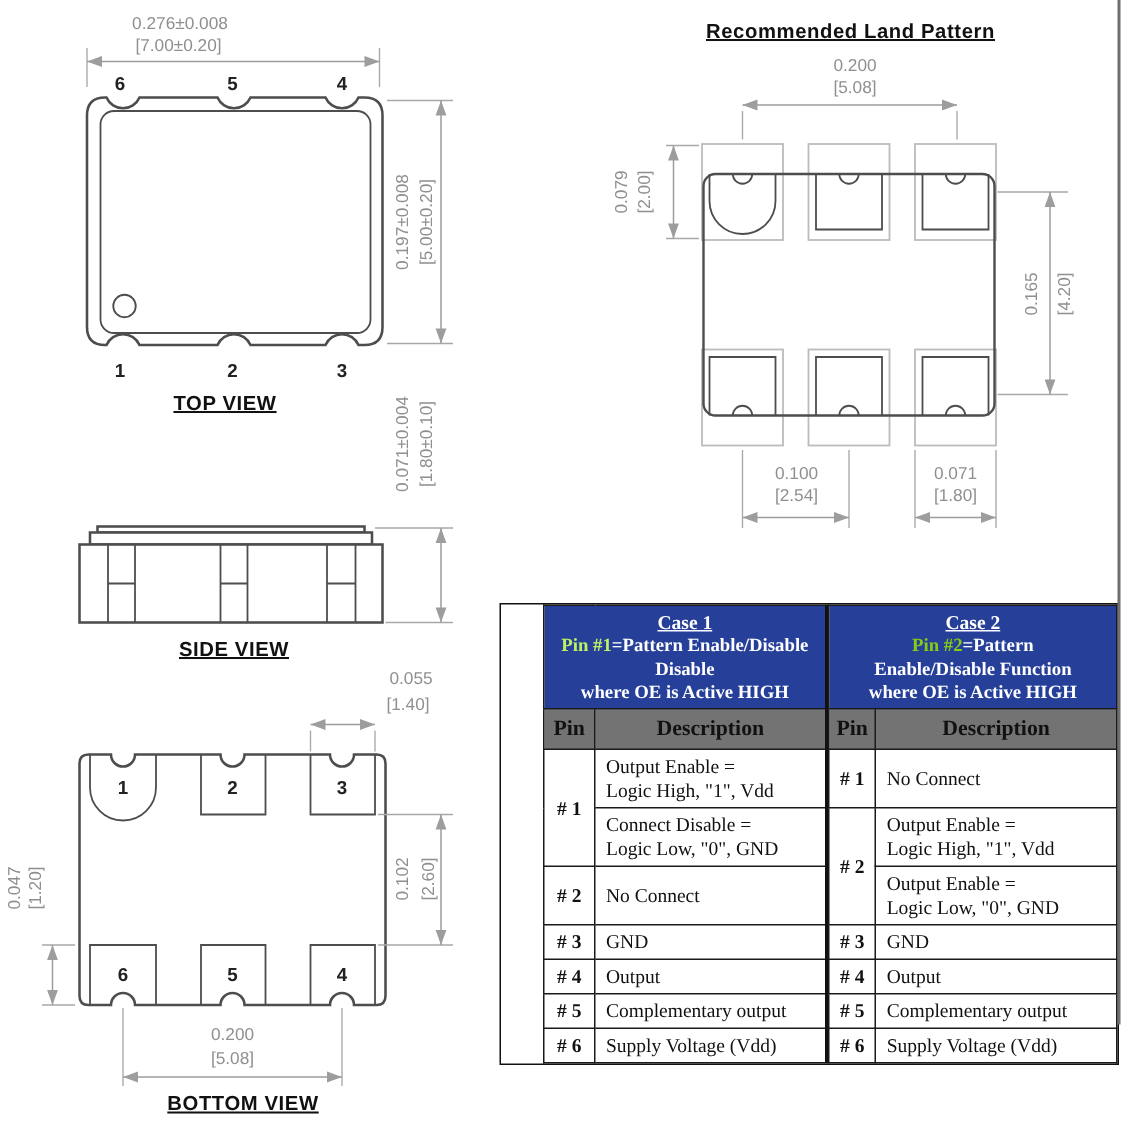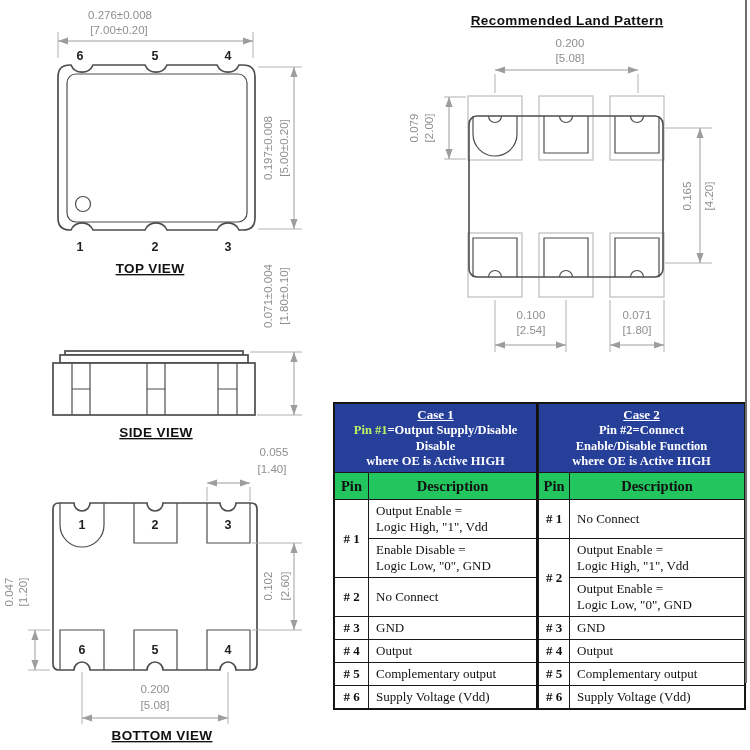--- a/index.html
+++ b/index.html
@@ -15,28 +15,28 @@
   .thin{stroke:#4d4d4d;stroke-width:1.2;fill:none;}
   .gray{stroke:#bcbcbc;stroke-width:1.2;fill:none;}
   .pin-num{font-family:"Liberation Sans",sans-serif;font-weight:bold;font-size:12.5px;fill:#222;}
   .vlabel{font-family:"Liberation Sans",sans-serif;font-weight:bold;font-size:13.5px;fill:#111;
           text-decoration:underline;letter-spacing:.4px;}
 
   
   .table-wrap{position:absolute;left:333px;top:402px;width:413px;display:flex;
               border:1.5px solid #111;box-sizing:border-box;background:#fff;}
   table.half{border-collapse:collapse;table-layout:fixed;font-family:"Liberation Serif",serif;color:#111;}
-  table.left{width:206px;border-right:2.5px solid #111;}
+  table.left{width:206px;border-right:2.5px solid #111;margin-left:28px;}
   table.right{width:209px;}
   td{border:1px solid #1a1a1a;vertical-align:middle;}
   td.hdr{height:66px;text-align:center;color:#fff;font-weight:bold;font-size:12.5px;
          line-height:15.5px;padding:1px 2px;}
   td.hdr .u{text-decoration:underline;font-size:13px;}
   td.hdr .it{}
-  tr.sub td{height:24px;text-align:center;font-weight:bold;font-size:14.5px;background:#22c55e;}
+  tr.sub td{height:24px;text-align:center;font-weight:bold;font-size:14.5px;background:#737373;}
   td.pin{text-align:center;font-weight:bold;font-size:13px;}
   td.desc{font-size:13px;line-height:16px;padding:2px 3px 2px 7px;}
   tr.h36 td{height:34px;}
   tr.h20 td{height:18px;}
 </style>
 </head>
 <body>
 
 <div id="page">
 
@@ -195,39 +195,39 @@
   <div class="table-wrap">
     <table class="half left">
       <colgroup>
           <col style="width:34px">
           <col>
         </colgroup>
       <tbody>
           <tr>
             <td class="hdr" colspan="2" style="background: rgb(38, 64, 154);">
         <div><span class="u">Case 1</span></div>
-        <div><span class="yellow" style="color: #bef264;">Pin #1</span><span>=Output Supply/Disable</span></div>
+        <div><span class="yellow" style="color: #bef264;">Pin #1</span><span>=Pattern Enable/Disable</span></div>
         <div>Disable</div>
         <div><span class="it">where</span><span> OE is Active HIGH</span></div>
       </td>
           </tr>
       <tr class="sub">
             <td>Pin</td>
                       <td>Description</td>
           </tr>
       <tr class="h36">
         <td class="pin" rowspan="2"># 1</td>
         <td class="desc">
               <div>Output Enable =</div>
               <div>Logic High, "1", Vdd</div>
             </td>
           </tr>
       <tr class="h36">
         <td class="desc">
-              <div>Enable Disable =</div>
+              <div>Connect Disable =</div>
               <div>Logic Low, "0", GND</div>
             </td>
           </tr>
       <tr class="h36">
         <td class="pin"># 2</td>
             <td class="desc">No Connect</td>
           </tr>
       <tr class="h20">
         <td class="pin"># 3</td>
             <td class="desc">GND</td>
@@ -249,21 +249,21 @@
 
     <table class="half right">
       <colgroup>
           <col style="width:31px">
           <col>
         </colgroup>
       <tbody>
           <tr>
             <td class="hdr" colspan="2" style="background: rgb(38, 64, 154); text-align: center;">
         <div><span class="u">Case 2</span></div>
-        <div><span class="yellow" style="color: #ffffff;">Pin #2</span><span>=Connect</span></div>
+        <div><span class="yellow" style="color: #84cc16;">Pin #2</span><span>=Pattern</span></div>
         <div>Enable/Disable Function</div>
         <div><span class="it">where</span><span> OE is Active HIGH</span></div>
       </td>
           </tr>
       <tr class="sub">
             <td>Pin</td>
                       <td>Description</td>
           </tr>
       <tr class="h36">
         <td class="pin"># 1</td>

